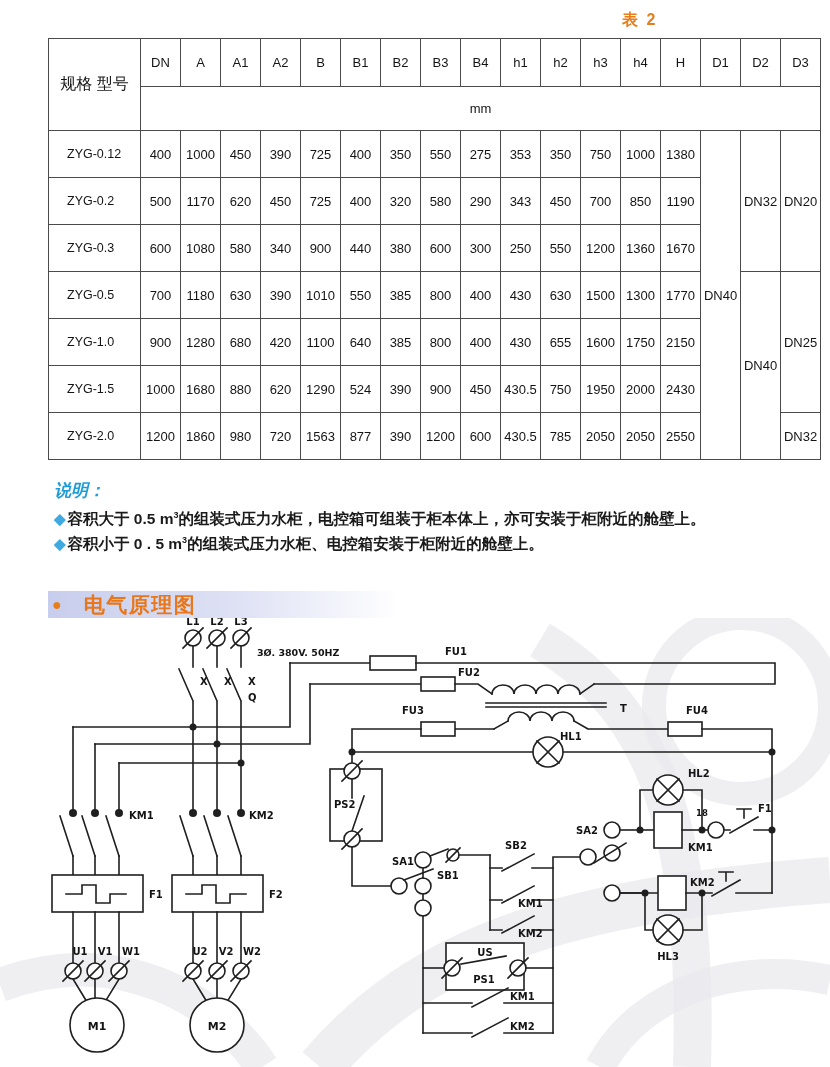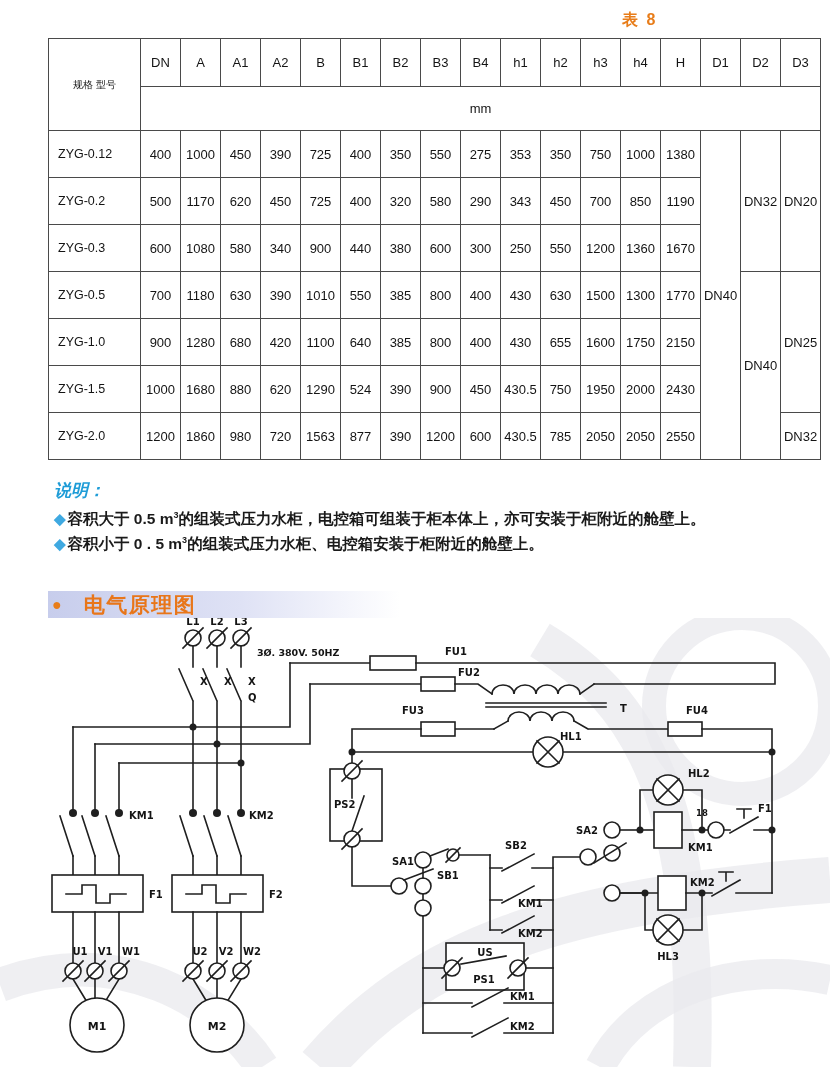--- a/index.html
+++ b/index.html
@@ -8,21 +8,21 @@
   .caption{position:absolute;left:622px;top:10px;color:#e87d1a;font-weight:bold;
            font-size:16px;letter-spacing:2px;}
   
   table.spec{position:absolute;left:48px;top:38px;width:772px;border-collapse:collapse;
              table-layout:fixed;font-size:13px;color:#141414;}
   table.spec th,table.spec td{border:1px solid #4a4a4a;text-align:center;vertical-align:middle;
              padding:0;font-weight:normal;overflow:hidden;}
   table.spec thead tr.hdr{height:48px;}
   table.spec thead tr.unit{height:44px;margin-left:8px;}
   table.spec tbody tr{height:47px;}
-  table.spec td.model{text-align:left;padding-left:9px;font-size:12.5px;}
+  table.spec td.model{text-align:left;padding-left:18px;font-size:12.5px;}
   
   .notes{position:absolute;left:54px;top:479px;width:745px;}
   .notes-title{color:#1e9cd7;font-weight:bold;font-size:17px;margin:0 0 5px 0;font-style:italic;}
   .note-item{font-size:15.5px;color:#1a1a1a;line-height:1.6;padding-left:21px;text-indent:-21px;font-weight:bold;}
   .note-item .diamond{color:#3fa9e1;font-size:15px;padding-right:2px;}
   .note-item sup{font-size:9px;}
   
   .section-bar{position:absolute;left:48px;top:591px;width:352px;height:27px;
        background:linear-gradient(90deg,#c7cdec 0%,#dfe2f5 55%,#ffffff 100%);
        display:flex;align-items:center;}
@@ -38,21 +38,21 @@
   svg.schematic text.sm{font-size:8.5px;}
   svg.schematic text.supply{font-size:9.5px;}
   svg.schematic text.motor{font-size:11px;}
   svg.schematic .wm{stroke:#e9e9ee;fill:none;opacity:.75;}
 </style>
 </head>
 <body>
 
 <div class="page">
 
-  <div class="caption">表 8</div>
+  <div class="caption">表 2</div>
 
   <table class="spec">
     <colgroup>
       <col style="width:92px">
       <col style="width:40px">
         <col style="width:40px">
         <col style="width:40px">
         <col style="width:40px">
       <col style="width:40px">
         <col style="width:40px">
@@ -63,21 +63,21 @@
         <col style="width:40px">
         <col style="width:40px">
       <col style="width:40px">
         <col style="width:40px">
         <col style="width:40px">
         <col style="width:40px">
       <col style="width:40px">
     </colgroup>
     <thead>
       <tr class="hdr">
-        <th rowspan="2" style="font-size:10px;margin-left:28px;">规格 型号</th>
+        <th rowspan="2" style="font-size:16px;margin-left:28px;">规格 型号</th>
         <th>DN</th>
         <th>A</th>
         <th>A1</th>
         <th>A2</th>
         <th>B</th>
         <th>B1</th>
         <th>B2</th>
         <th>B3</th>
         <th>B4</th>
         <th>h1</th>

